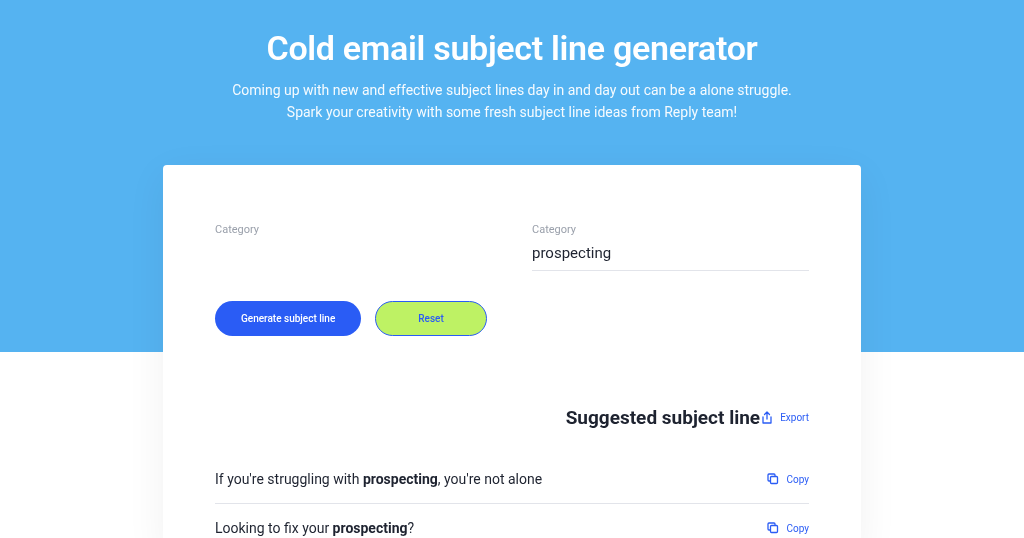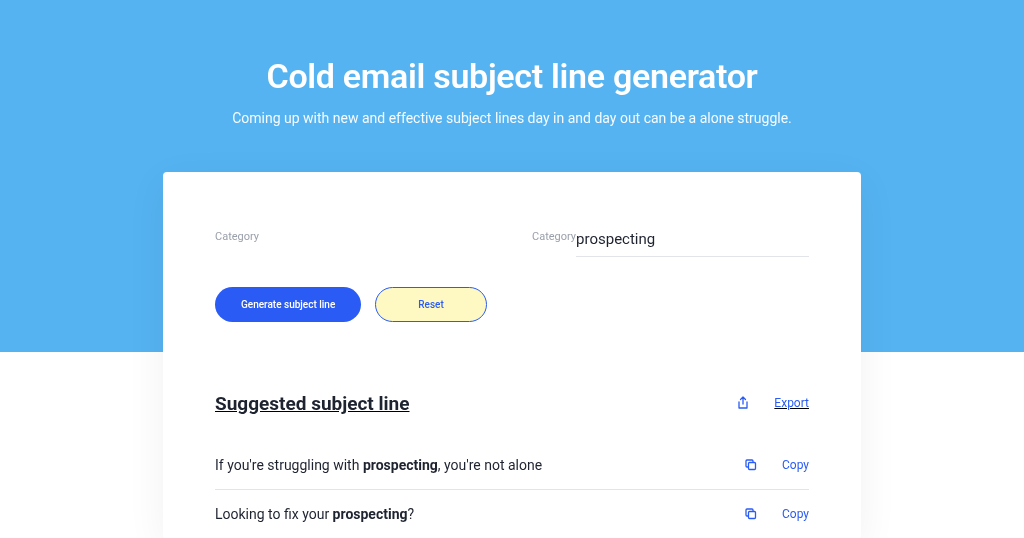--- a/index.html
+++ b/index.html
@@ -23,21 +23,20 @@
       height: 352px;
       background: #55b3f1;
       z-index: 0;
     }
     .hero {
       position: relative;
       z-index: 1;
       text-align: center;
       padding-top: 28px;
       color: #fff;
-      margin-top: 28px;
     }
     .hero h1 {
       font-size: 34px;
       font-weight: 600;
       letter-spacing: -0.3px;
       margin-bottom: 12px;
     }
     .hero p {
       font-size: 14px;
       line-height: 1.55;
@@ -55,21 +54,21 @@
       padding: 58px 52px 0 52px;
     }
     .form-row {
       display: flex;
       gap: 40px;
       margin-bottom: 30px;
     }
     .form-field {
       flex: 1;
       display: flex;
-      flex-direction: row;
+      flex-direction: column;
     }
     .form-label {
       font-size: 11px;
       color: #9aa0ab;
       margin-bottom: 8px;
       font-weight: 400;
     }
     .select-wrap {
       position: relative;
       border-bottom: 1px solid #e2e4ea;
@@ -108,43 +107,42 @@
       padding: 12px 26px;
       cursor: pointer;
       border: none;
       font-family: inherit;
     }
     .btn-primary {
       background: #2a5cf5;
       color: #fff;
     }
     .btn-secondary {
-      background: #fef9c3;
+      background: #bef264;
       color: #2a5cf5;
       border: 1.5px solid #2a5cf5;
       padding: 11px 42px;
     }
     .results-header {
       display: flex;
-      justify-content: space-between;
+      justify-content: flex-end;
       align-items: center;
       margin-bottom: 26px;
-      text-decoration: underline;
     }
     .results-title {
       font-size: 19px;
       font-weight: 700;
       color: #1e2330;
     }
     .action-link {
       display: inline-flex;
       align-items: center;
-      gap: 24px;
+      gap: 6px;
       color: #2a5cf5;
-      font-size: 12px;
+      font-size: 10px;
       cursor: pointer;
       font-weight: 400;
     }
     .result-row {
       display: flex;
       justify-content: space-between;
       align-items: center;
       padding: 16px 0;
       border-bottom: 1px solid #e2e4ea;
     }
@@ -160,20 +158,21 @@
     }
   </style>
 </head>
 <body>
 
 <div class="hero-bg"></div>
 
 <div class="hero">
   <h1>Cold email subject line generator</h1>
   <p>Coming up with new and effective subject lines day in and day out can be a alone struggle.</p>
+  <p>Spark your creativity with some fresh subject line ideas from Reply team!</p>
 </div>
 
 <div class="card">
 
   <div class="form-row">
     <div class="form-field">
       <span class="form-label">Category</span>
     </div>
     <div class="form-field">
       <span class="form-label">Category</span>

